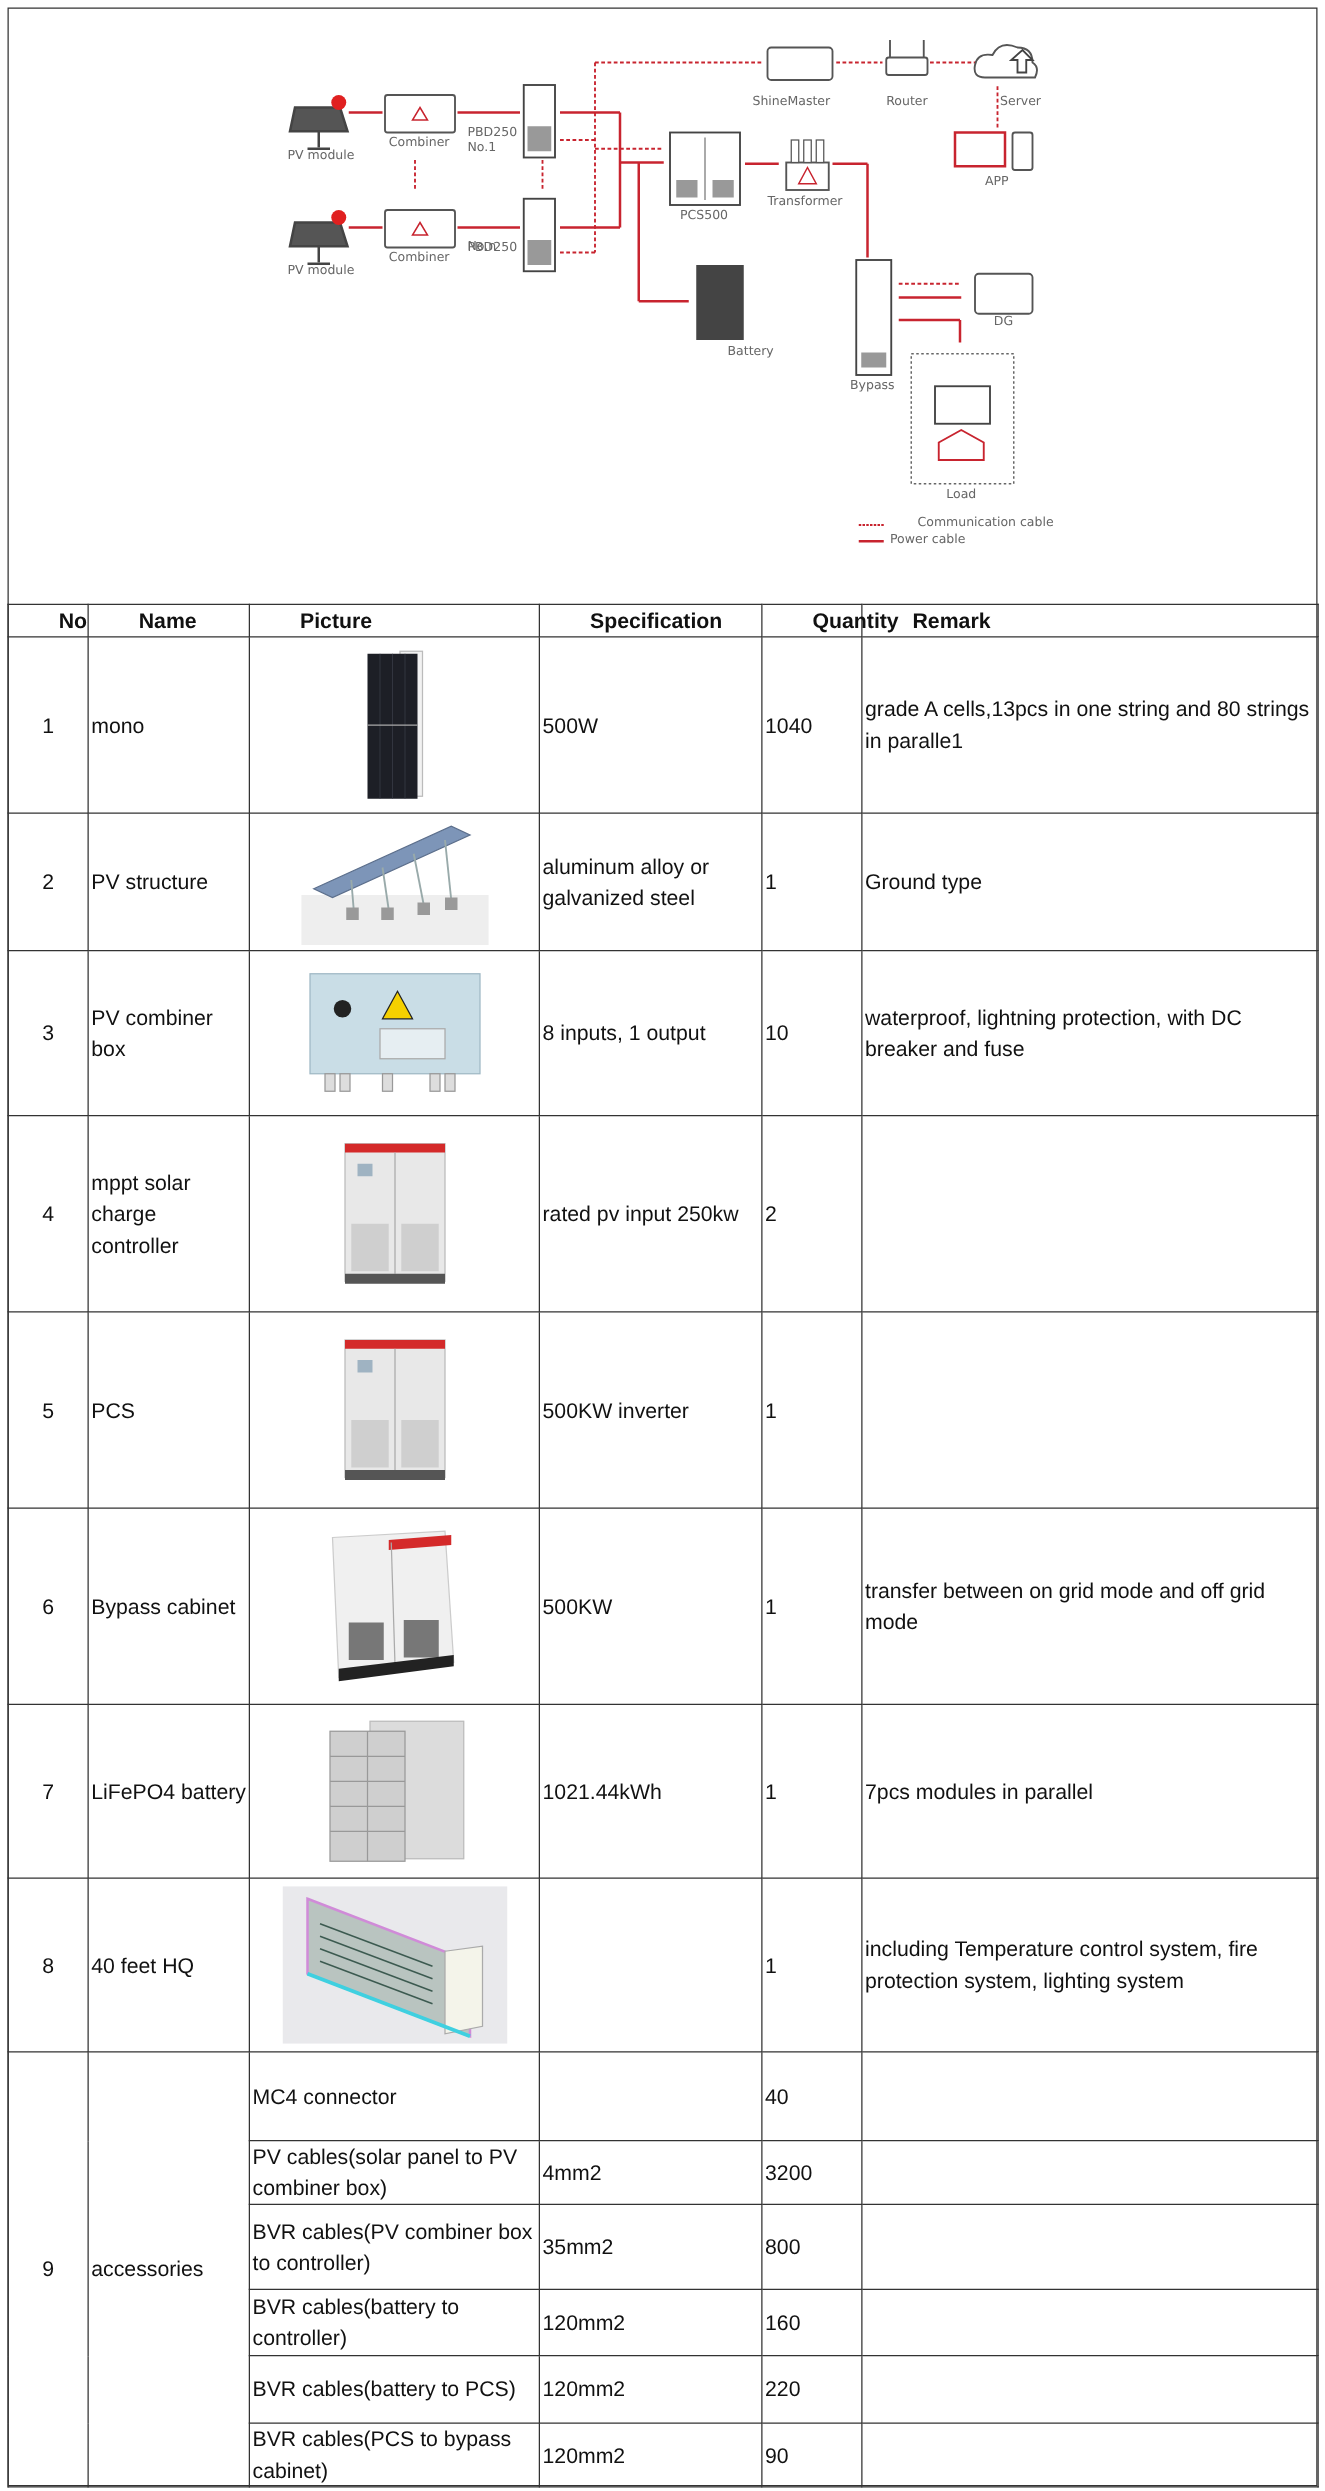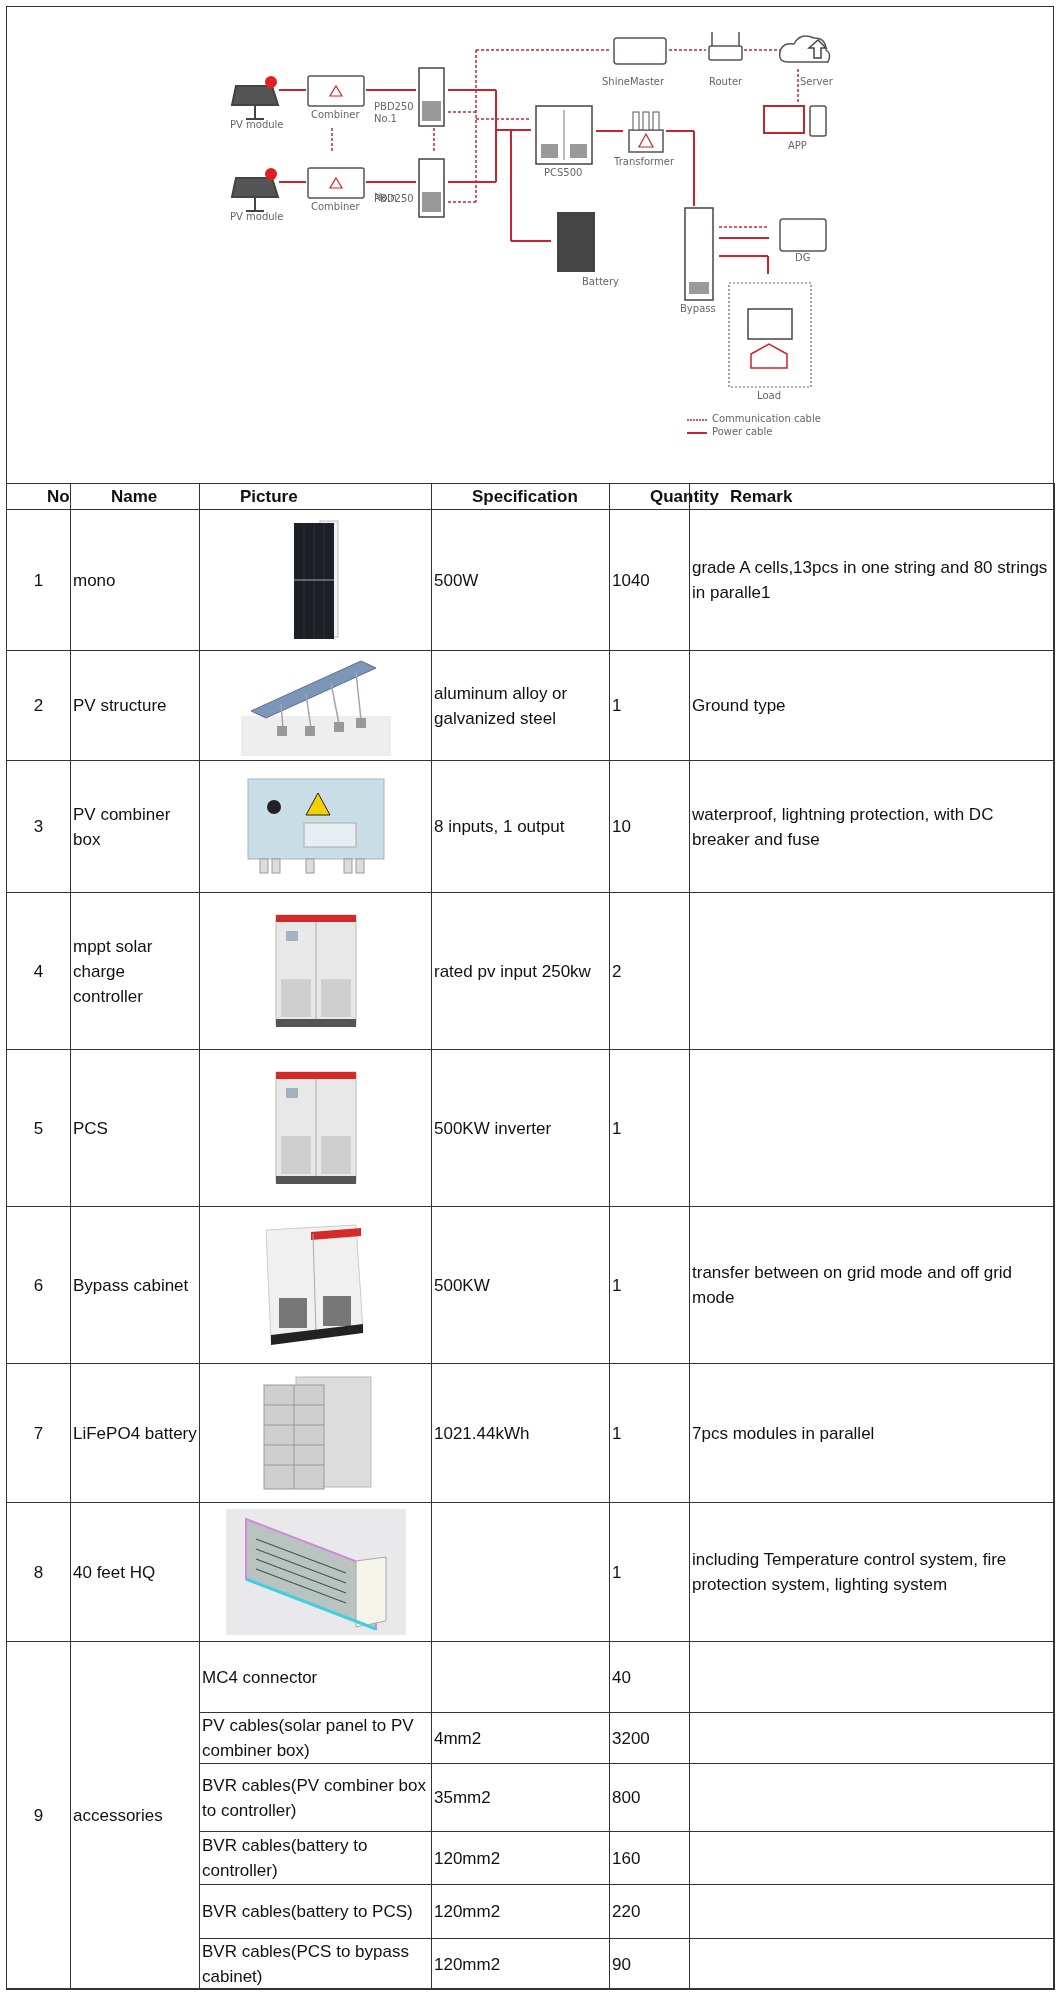--- a/index.html
+++ b/index.html
@@ -143,21 +143,21 @@
   <span class="dlabel" style="left:596px;top:70px;">ShineMaster</span>
   <span class="dlabel" style="left:703px;top:70px;">Router</span>
   <span class="dlabel" style="left:794px;top:70px;">Server</span>
   <span class="dlabel" style="left:782px;top:134px;">APP</span>
   <span class="dlabel" style="left:538px;top:161px;">PCS500</span>
   <span class="dlabel" style="left:608px;top:150px;">Transformer</span>
   <span class="dlabel" style="left:576px;top:270px;">Battery</span>
   <span class="dlabel" style="left:674px;top:297px;">Bypass</span>
   <span class="dlabel" style="left:789px;top:246px;">DG</span>
   <span class="dlabel" style="left:751px;top:384px;">Load</span>
-  <span class="dlabel" style="left:706px;top:407px;">Communication cable</span>
+  <span class="dlabel" style="left:728px;top:407px;">Communication cable</span>
   <span class="dlabel" style="left:706px;top:420px;">Power cable</span>
 </div>
 
 <table class="bom">
   <colgroup>
     <col style="width:64px">
       <col style="width:129px">
       <col style="width:232px">
     <col style="width:178px">
       <col style="width:80px">

